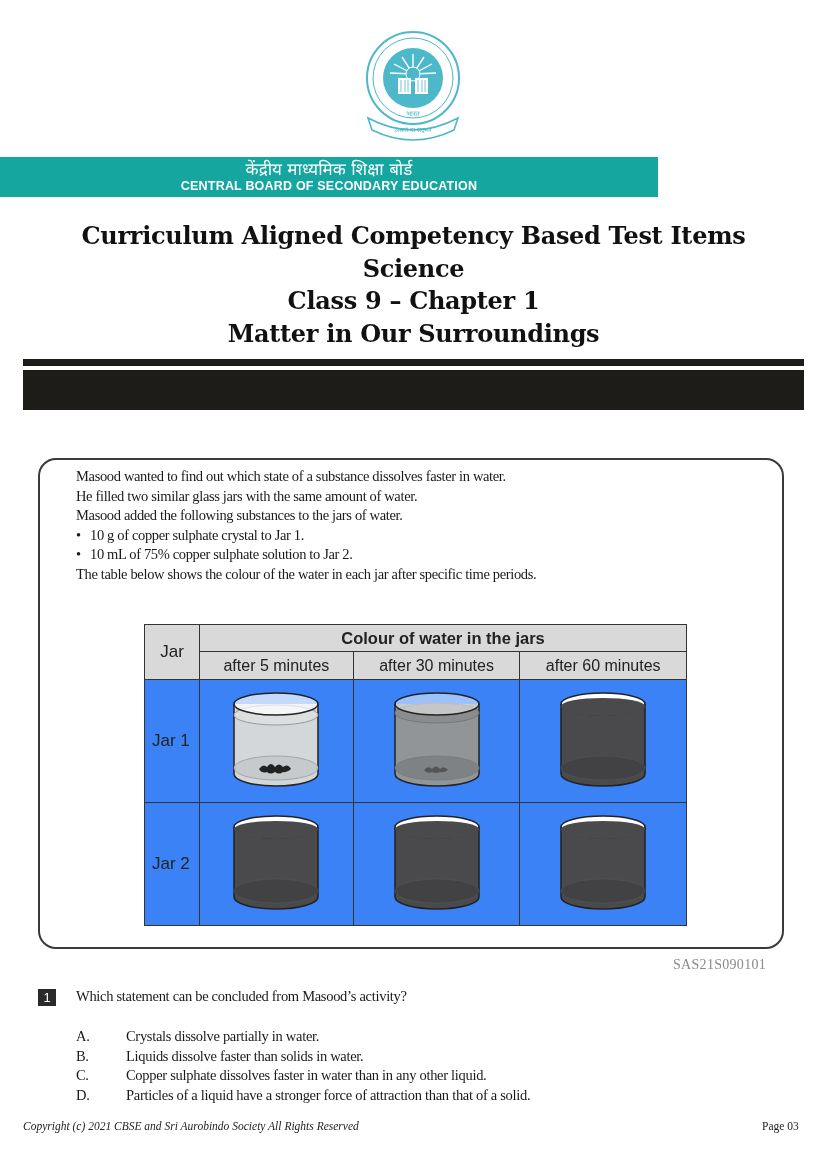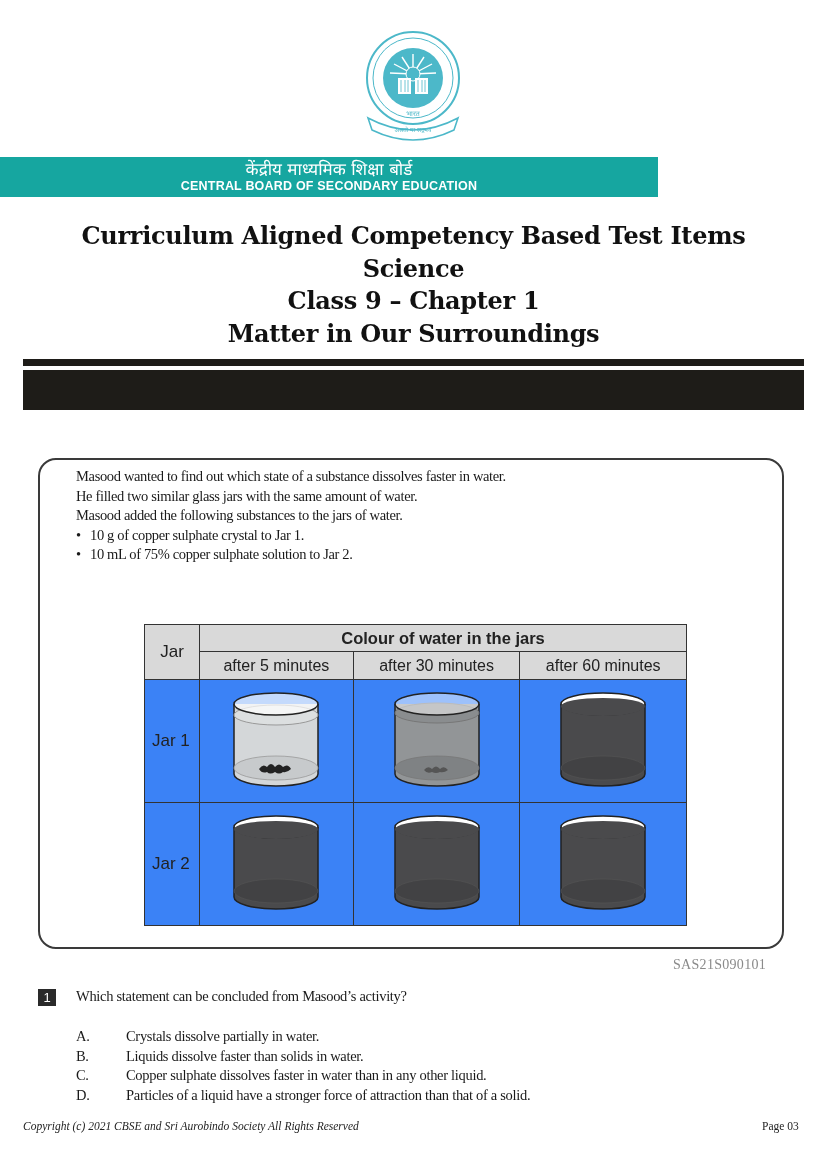--- a/index.html
+++ b/index.html
@@ -91,20 +91,21 @@
 <div class="rule-thin"></div>
 <div class="rule-thick"></div>
 
 <div class="stim-box"></div>
 <div class="stim-text">
   <div>Masood wanted to find out which state of a substance dissolves faster in water.</div>
   <div>He filled two similar glass jars with the same amount of water.</div>
   <div>Masood added the following substances to the jars of water.</div>
   <div class="bullet"><span>10 g of copper sulphate crystal to Jar 1.</span></div>
   <div class="bullet"><span>10 mL of 75% copper sulphate solution to Jar 2.</span></div>
+  <div>The table below shows the colour of the water in each jar after specific time periods.</div>
 </div>
 
 <table class="jar-table">
   <tbody>
       <tr>
     <th class="jarhead" rowspan="2">Jar</th>
     <th class="group" colspan="3">Colour of water in the jars</th>
   </tr>
   <tr>
     <th class="sub">after 5 minutes</th>

